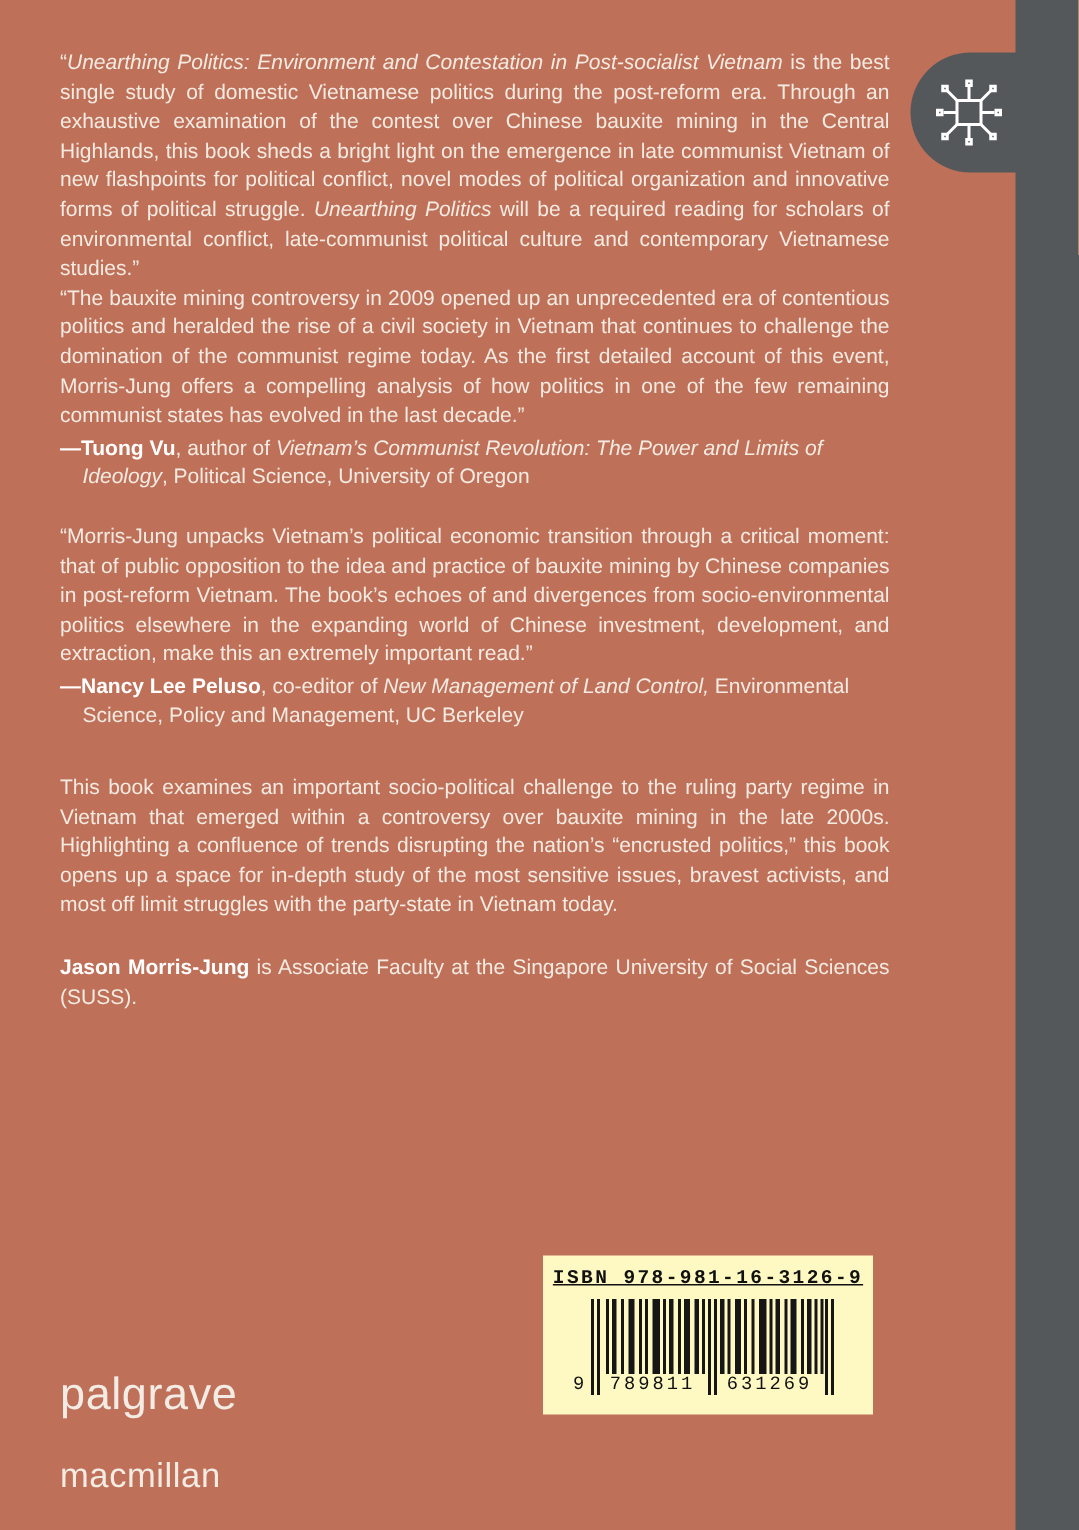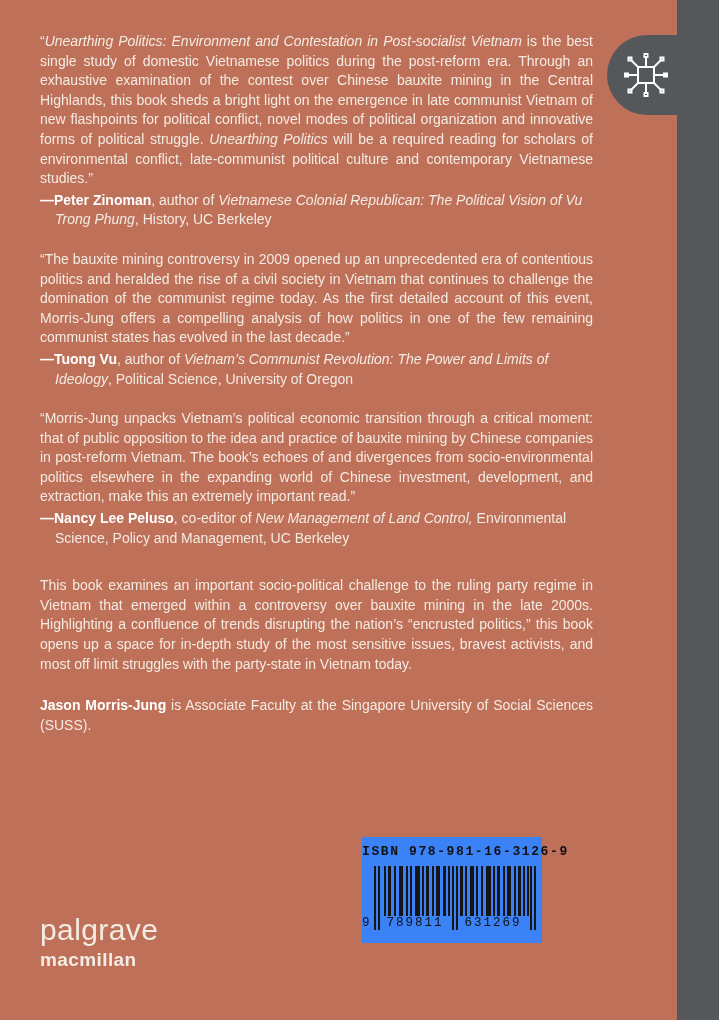--- a/index.html
+++ b/index.html
@@ -22,40 +22,40 @@
   .description{margin:28px 0 0 0;text-align:justify;}
   .author-bio{margin:22px 0 0 0;text-align:justify;}
 
   
   .right-band{position:absolute;top:0;right:0;width:42px;height:1020px;background:#55585b;}
   .tab-bulge{position:absolute;left:607px;top:35px;width:90px;height:80px;
     background:#55585b;border-radius:40px 0 0 40px;}
   .series-icon{position:absolute;left:622px;top:51px;width:48px;height:48px;}
 
   
-  .barcode-box{position:absolute;left:362px;top:837px;width:180px;height:106px;
-    background:#3b82f6;color:#111;text-align:center;}
+  .barcode-box{position:absolute;left:362px;top:837px;width:220px;height:106px;
+    background:#fef9c3;color:#111;text-align:center;text-decoration:underline;}
   .isbn-label{margin-top:7px;font-family:"Liberation Mono",monospace;
     font-size:13px;letter-spacing:1.6px;font-weight:bold;white-space:nowrap;}
   .bars-wrap{position:relative;width:176px;height:64px;margin:7px auto 0 auto;}
   .bar{position:absolute;top:0;height:50px;background:#161616;}
   .bar.tall{height:64px;}
   .bc-digit{position:absolute;top:50px;height:14px;font-family:"Liberation Mono",monospace;
     font-size:12.5px;line-height:14px;letter-spacing:2px;color:#111;}
   .bc-d-left{left:-2px;}
   .bc-d-g1{left:16px;width:70px;text-align:center;}
   .bc-d-g2{left:94px;width:70px;text-align:center;}
   .web-bar{position:absolute;left:362px;top:945px;width:220px;height:25px;
     background:#696a6d;color:#ffffff;font-weight:bold;font-size:16.5px;
     display:flex;align-items:center;justify-content:center;}
 
   
   .wordmark{position:absolute;left:40px;top:914px;color:#f3ece4;letter-spacing:.4px;}
   .wordmark .l1{font-size:30px;line-height:32px;font-weight:500;}
-  .wordmark .l2{font-size:19px;line-height:27px;font-weight:700;}
+  .wordmark .l2{font-size:23px;line-height:27px;font-weight:400;margin-top:24px;}
 </style>
 </head>
 <body>
 
 <div class="page">
 
   <div class="right-band"></div>
   <div class="tab-bulge"></div>
   <svg class="series-icon" viewBox="0 0 48 48" fill="none" stroke="#ffffff" stroke-width="2">
     <rect x="16" y="16" width="16" height="16"></rect>
@@ -74,21 +74,20 @@
     <rect x="6.5" y="6.5" width="3" height="3"></rect>
     <rect x="38.5" y="6.5" width="3" height="3"></rect>
     <rect x="6.5" y="38.5" width="3" height="3"></rect>
     <rect x="38.5" y="38.5" width="3" height="3"></rect>
   </svg>
 
   <div class="text-column">
 
     <div>
       <p class="quote-body"><span>“</span><em>Unearthing Politics: Environment and Contestation in Post-socialist Vietnam</em><span> is the best single study of domestic Vietnamese politics during the post-reform era. Through an exhaustive examination of the contest over Chinese bauxite mining in the Central Highlands, this book sheds a bright light on the emergence in late communist Vietnam of new flashpoints for political conflict, novel modes of political organization and innovative forms of political struggle. </span><em>Unearthing Politics</em><span> will be a required reading for scholars of environmental conflict, late-communist political culture and contemporary Vietnamese studies.”</span></p>
-      <p class="attribution"><strong>—Peter Zinoman</strong><span>, author of </span><em>Vietnamese Colonial Republican: The Political Vision of Vu Trong Phung</em><span>, History, UC Berkeley</span></p>
     </div>
 
     <div>
       <p class="quote-body"><span>“The bauxite mining controversy in 2009 opened up an unprecedented era of contentious politics and heralded the rise of a civil society in Vietnam that continues to challenge the domination of the communist regime today. As the first detailed account of this event, Morris-Jung offers a compelling analysis of how politics in one of the few remaining communist states has evolved in the last decade.”</span></p>
       <p class="attribution"><strong>—Tuong Vu</strong><span>, author of </span><em>Vietnam’s Communist Revolution: The Power and Limits of Ideology</em><span>, Political Science, University of Oregon</span></p>
     </div>
 
     <div>
       <p class="quote-body"><span>“Morris-Jung unpacks Vietnam’s political economic transition through a critical moment: that of public opposition to the idea and practice of bauxite mining by Chinese companies in post-reform Vietnam. The book’s echoes of and divergences from socio-environmental politics elsewhere in the expanding world of Chinese investment, development, and extraction, make this an extremely important read.”</span></p>
       <p class="attribution"><strong>—Nancy Lee Peluso</strong><span>, co-editor of </span><em>New Management of Land Control,</em><span> Environmental Science, Policy and Management, UC Berkeley</span></p>

